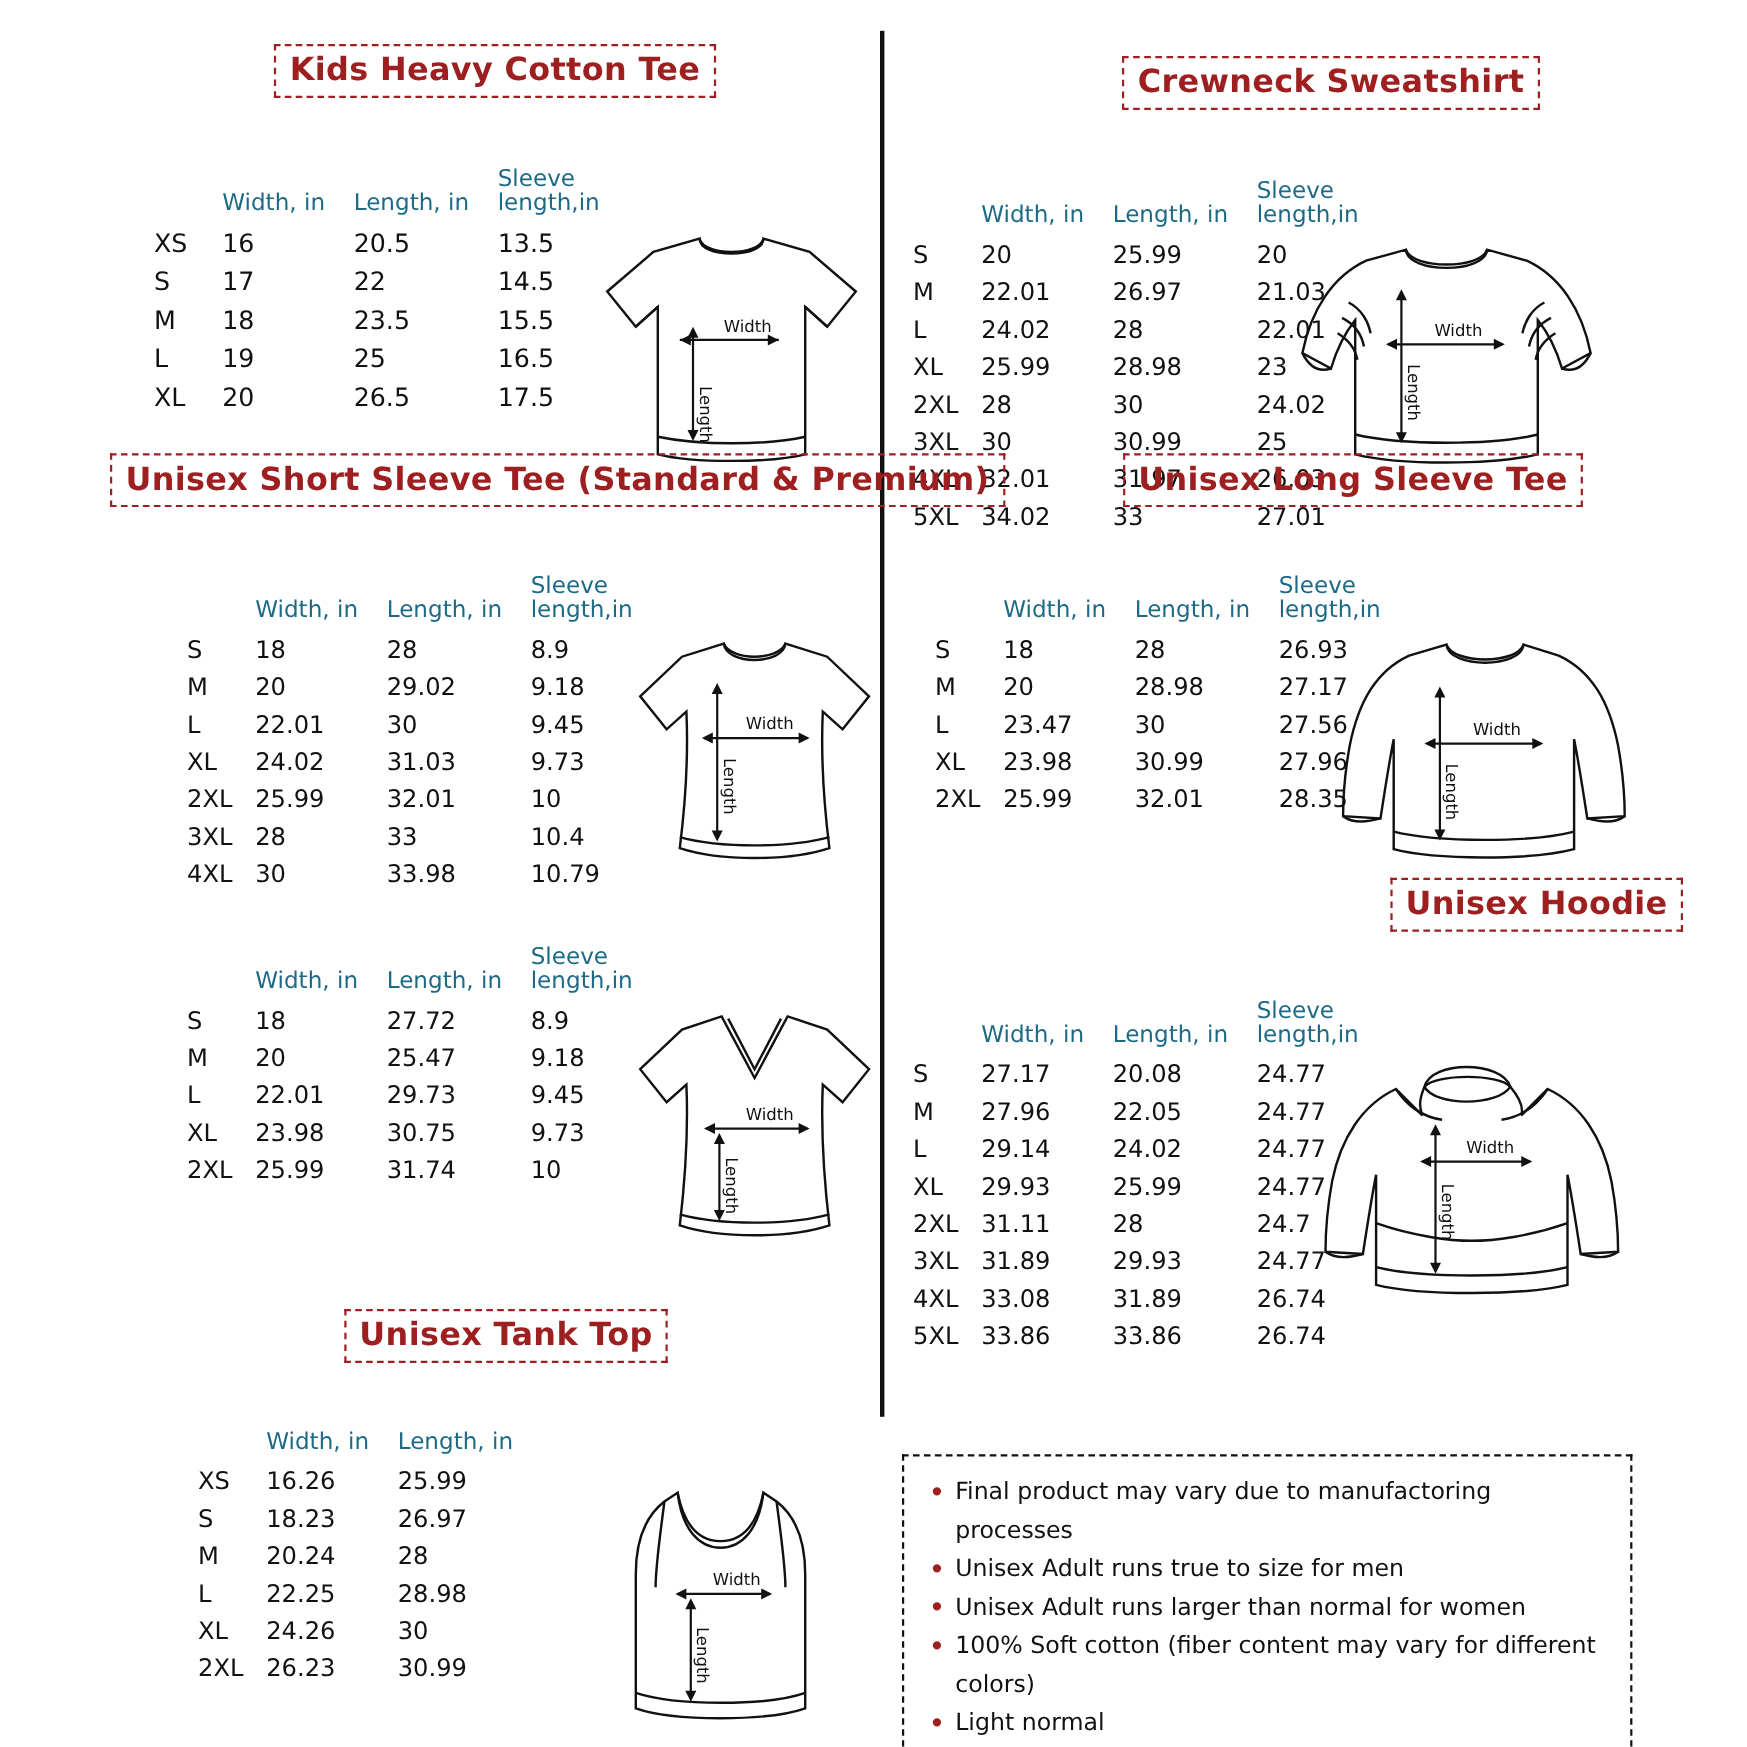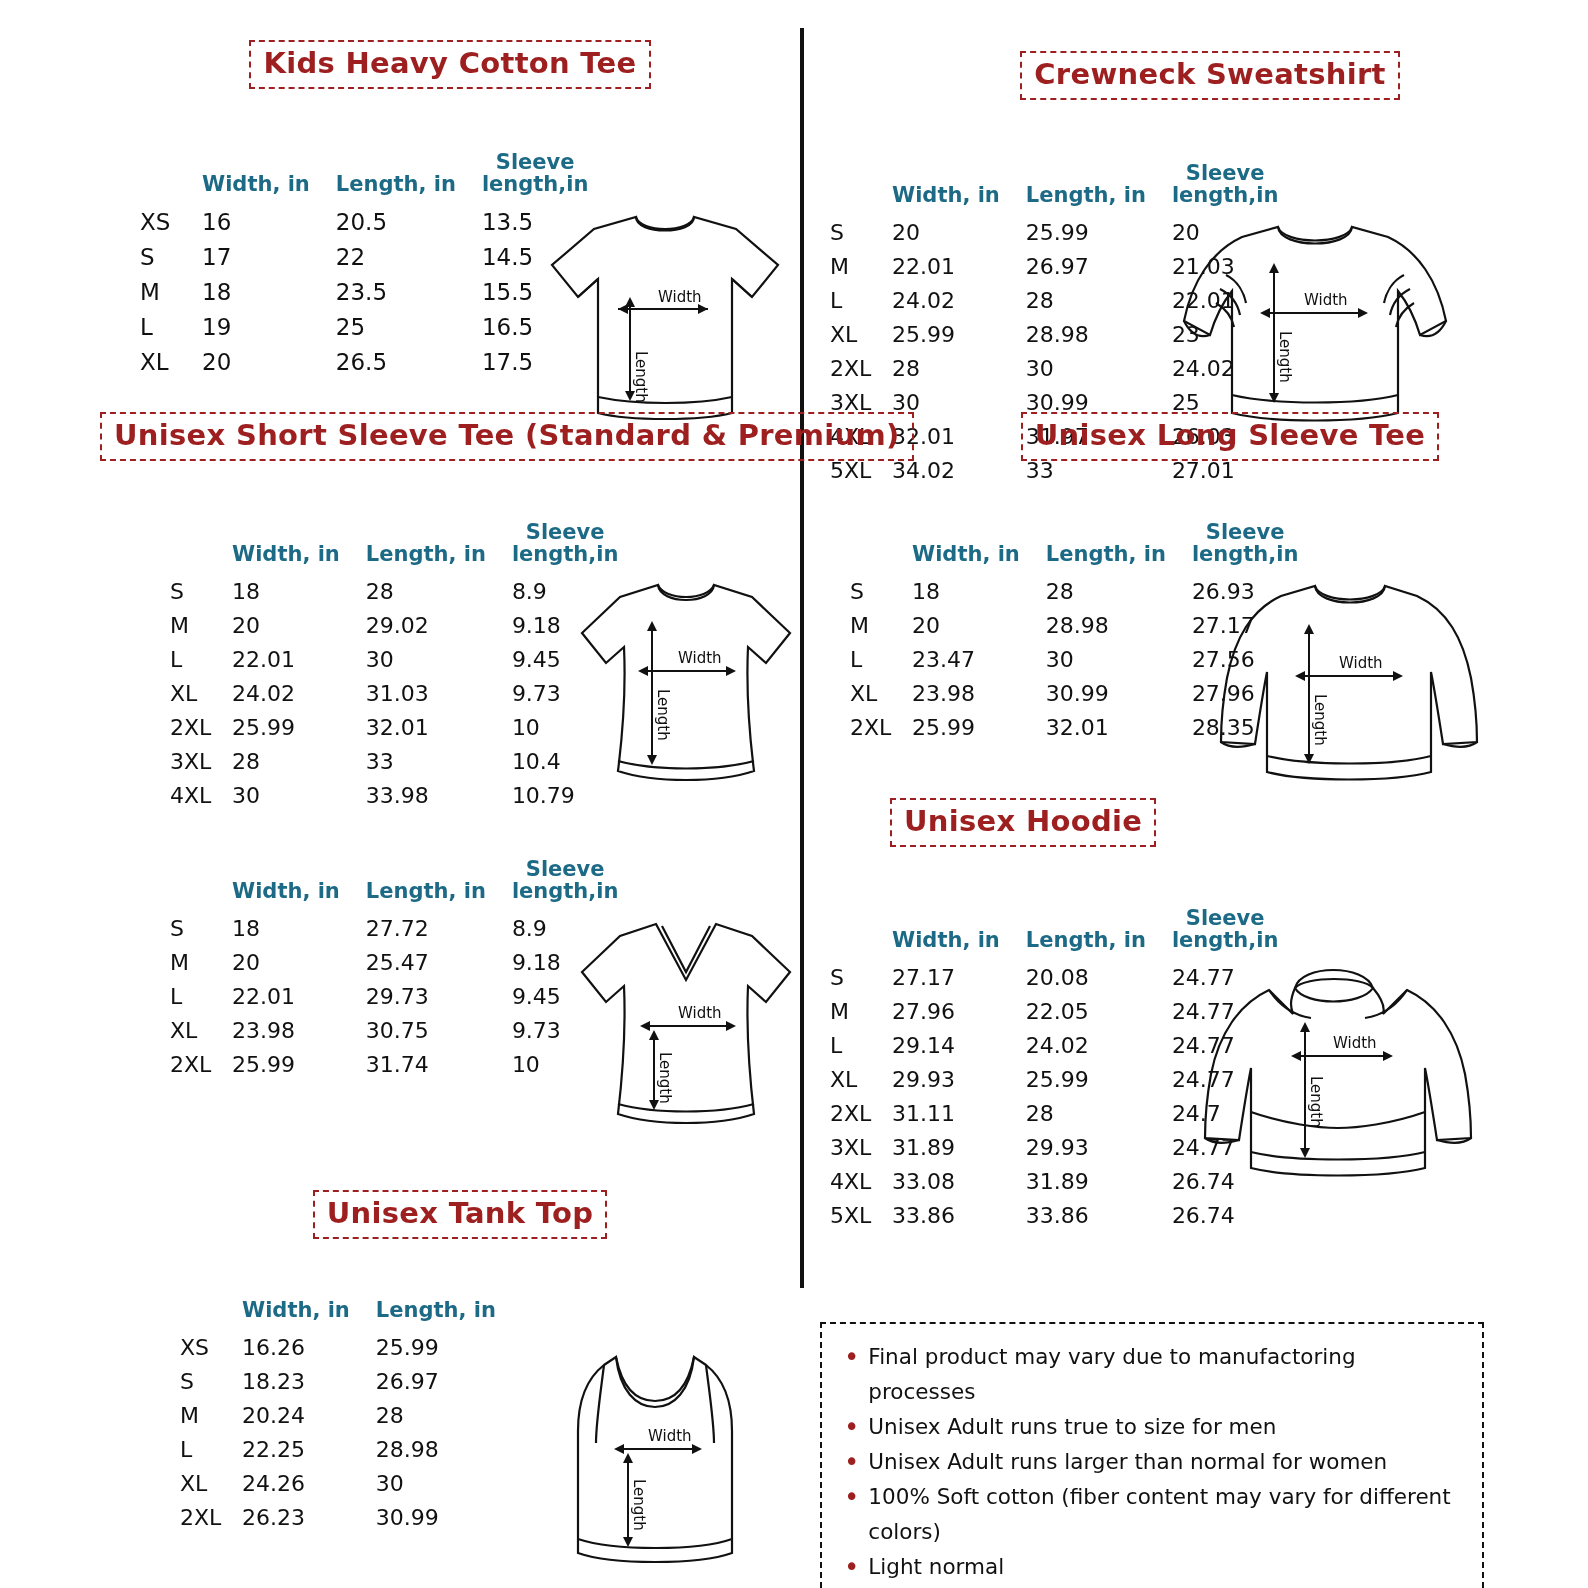--- a/index.html
+++ b/index.html
@@ -45,24 +45,24 @@
     font-family: "DejaVu Sans", sans-serif;
   }
   .title-wrap { text-align: center; }
 
   table.sz {
     border-collapse: collapse;
     font-size: 23px;
     color: #111;
   }
   table.sz th {
-    font-weight: bold;
+    font-weight: normal;
     color: #1d6a86;
     font-size: 21px;
-    text-align: center;
+    text-align: left;
     padding: 0 26px 14px 0;
     vertical-align: bottom;
     line-height: 1.05;
     white-space: nowrap;
   }
   table.sz th.sizehdr { padding-right: 8px; }
   table.sz td {
     padding: 0 26px 9px 0;
     white-space: nowrap;
     vertical-align: top;
@@ -470,21 +470,21 @@
         <polygon points="166,118 156,113 156,123" fill="#111"></polygon>
         <polygon points="84,122 79,132 89,132" fill="#111"></polygon>
         <polygon points="84,202 79,192 89,192" fill="#111"></polygon>
         <text class="lbl" x="108" y="110">Width</text>
         <text class="lbl" x="90" y="144" transform="rotate(90 90 144)">Length</text>
       </svg>
     </div>
   </div>
 
   <div class="block" style="left:830px; top:798px; width:700px;">
-    <div class="title-wrap" style="text-align:left; padding-left:60px;">
+    <div class="title-wrap" style="text-align:right; padding-left:60px;">
       <span class="title-box">Unisex Hoodie</span>
     </div>
     <div style="position:relative; height:360px;">
       <table class="sz" style="position:absolute; left:0px; top:60px; font-size:22px;">
         <thead>
           <tr>
             <th class="sizehdr"></th>
             <th>Width, in</th>
             <th>Length, in</th>
             <th><span>Sleeve</span><br><span>length,in</span></th>

